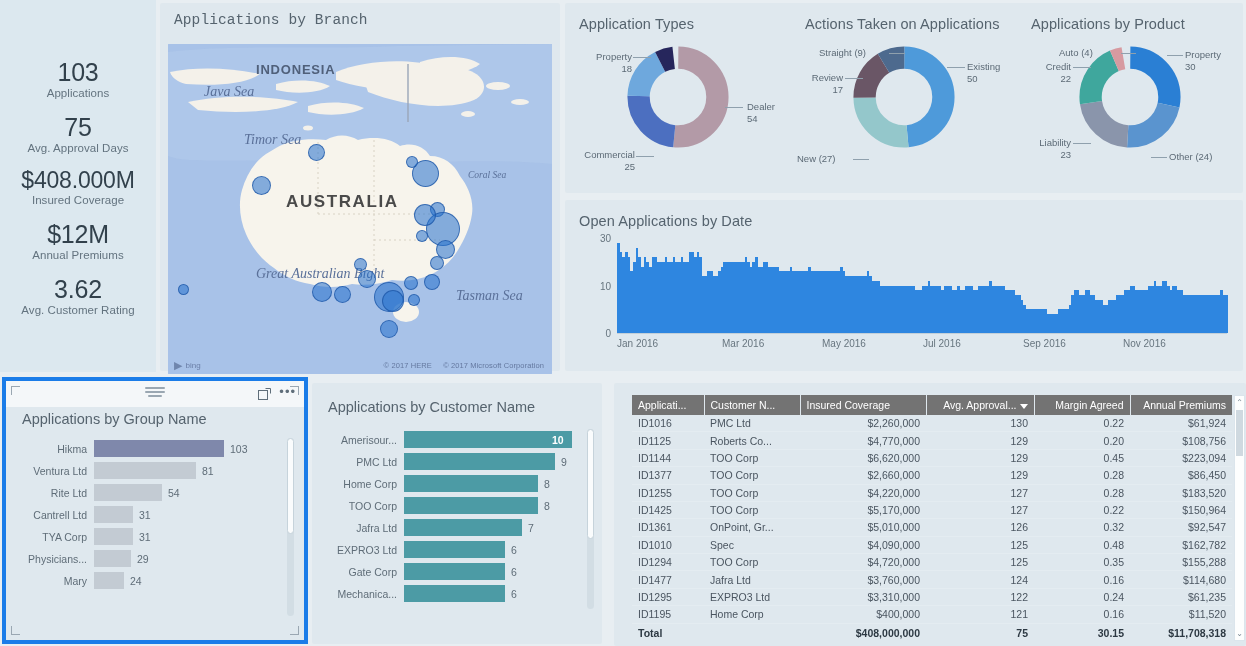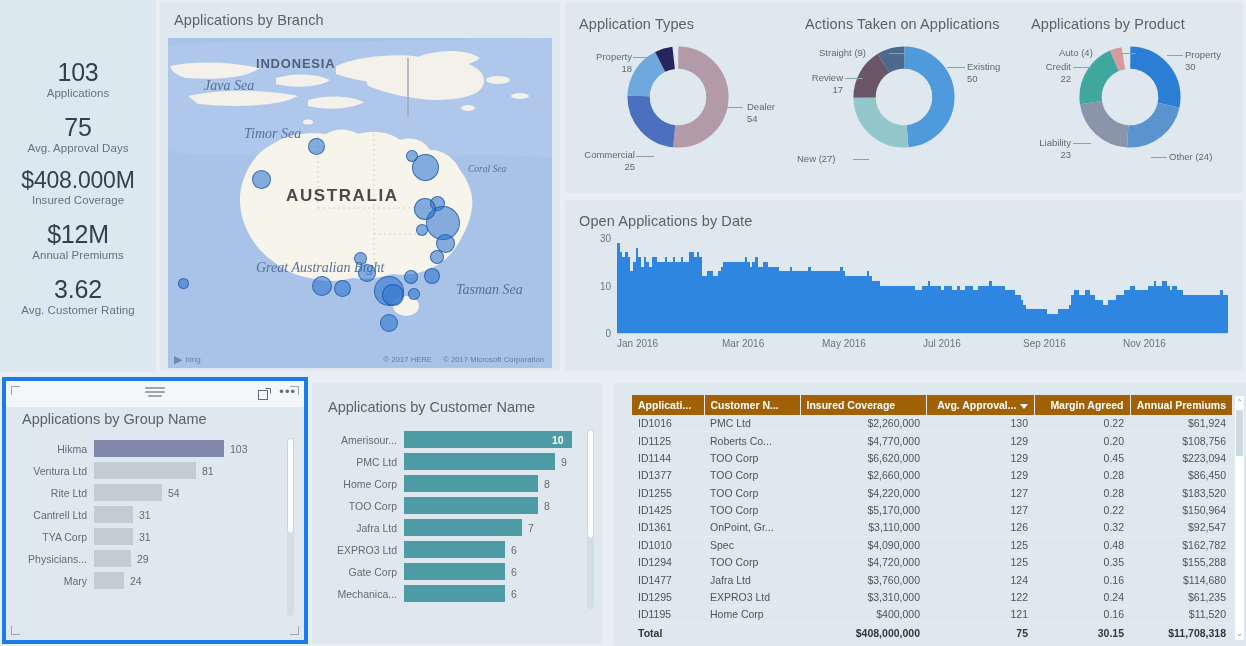--- a/index.html
+++ b/index.html
@@ -22,21 +22,21 @@
   #kpi { left:0; top:0; width:156px; height:372px; background:#dce8ef;
          display:flex; flex-direction:column; justify-content:center;
          align-items:center; gap:0; padding:6px 0 4px; }
   .kpi { width:100%; text-align:center; padding:7px 2px; }
   .kpi-val { font-size:25px; color:#32414c; font-weight:400; line-height:1.12; letter-spacing:-.2px; }
   .kpi-val.small { font-size:23px; }
   .kpi-lbl { font-size:11.5px; color:#63737f; margin-top:1px; letter-spacing:.05px; }
 
   
   #map { left:160px; top:3px; width:400px; height:368px; background:#dfe8ee; padding:6px 8px 0; }
-  #map .panel-title { margin:3px 0 10px 6px; }
+  #map .panel-title { margin:3px 0 16px 6px;font-family:Liberation Mono, monospace; }
   .map-canvas { position:relative; width:384px; height:330px; overflow:hidden;
                 background:#a8c2e8; border-radius:1px; }
   .map-svg { position:absolute; inset:0; }
   .map-label { position:absolute; pointer-events:none; white-space:nowrap;
                font-family:"Liberation Serif", serif; }
   .lbl-country { font-family:"Liberation Sans", sans-serif; font-weight:700;
                  font-size:17px; color:#4a4a4a; letter-spacing:1.6px; }
   .lbl-sea { font-style:italic; font-size:14px; color:#5a7099; }
   .lbl-sea.sm { font-size:9.5px; }
   .lbl-region { font-size:13px; font-weight:700; color:#50607a; letter-spacing:.8px;
@@ -103,21 +103,21 @@
   .bval.inside { position:absolute; color:#fff; font-weight:700; font-size:10.5px; margin:0; }
   .vscroll { position:absolute; width:7px; background:#d2dde4; border-radius:4px; }
   .vscroll i { position:absolute; left:0; right:0; top:0; background:#fafcfd;
                border-radius:4px; border:1px solid #c6d3db; }
 
   
   #tbl { left:614px; top:383px; width:632px; height:263px; background:#dfe8ee; padding:10px 0 0; }
   .tbl-box { position:relative; margin:2px 14px 0 18px; }
   table.grid { width:100%; border-collapse:collapse; table-layout:fixed; }
   table.grid th {
-    background:#a16207; color:#fff; font-size:10.5px; font-weight:700;
+    background:#737373; color:#fff; font-size:10.5px; font-weight:400;
     padding:4px 6px; text-align:left; border-right:1px solid #dfe8ee;
     white-space:nowrap; overflow:hidden;
   }
   table.grid th.num { text-align:right; }
   table.grid th:last-child { border-right:none; }
   table.grid td {
     font-size:10.5px; color:#4a5560; padding:2.2px 6px; white-space:nowrap;
     overflow:hidden; border-bottom:1px solid #e4ecf1;
   }
   table.grid td.num { text-align:right; }
@@ -766,21 +766,21 @@
               <td>ID1425</td>
               <td>TOO Corp</td>
               <td class="num">$5,170,000</td>
               <td class="num">127</td>
               <td class="num">0.22</td>
               <td class="num">$150,964</td>
             </tr>
             <tr>
               <td>ID1361</td>
               <td>OnPoint, Gr...</td>
-              <td class="num">$3,110,000</td>
+              <td class="num">$5,010,000</td>
               <td class="num">126</td>
               <td class="num">0.32</td>
               <td class="num">$92,547</td>
             </tr>
             <tr>
               <td>ID1010</td>
               <td>Spec</td>
               <td class="num">$4,090,000</td>
               <td class="num">125</td>
               <td class="num">0.48</td>

